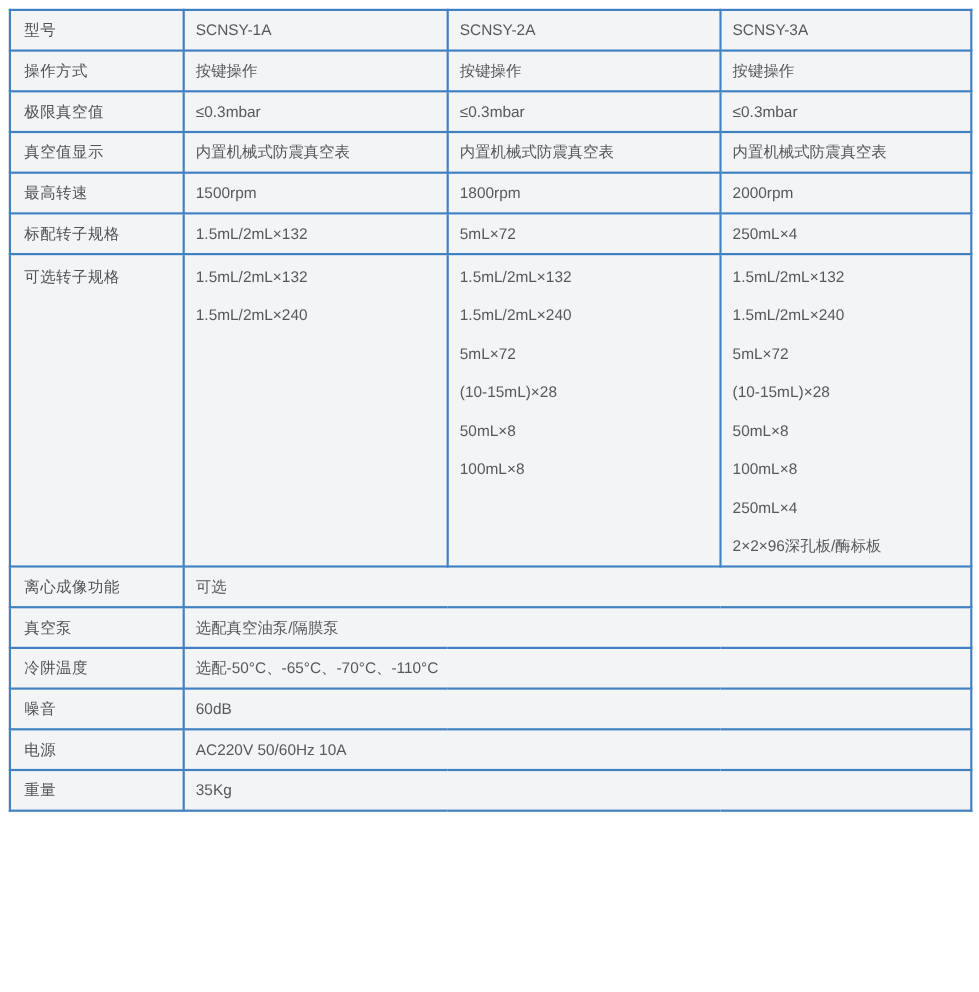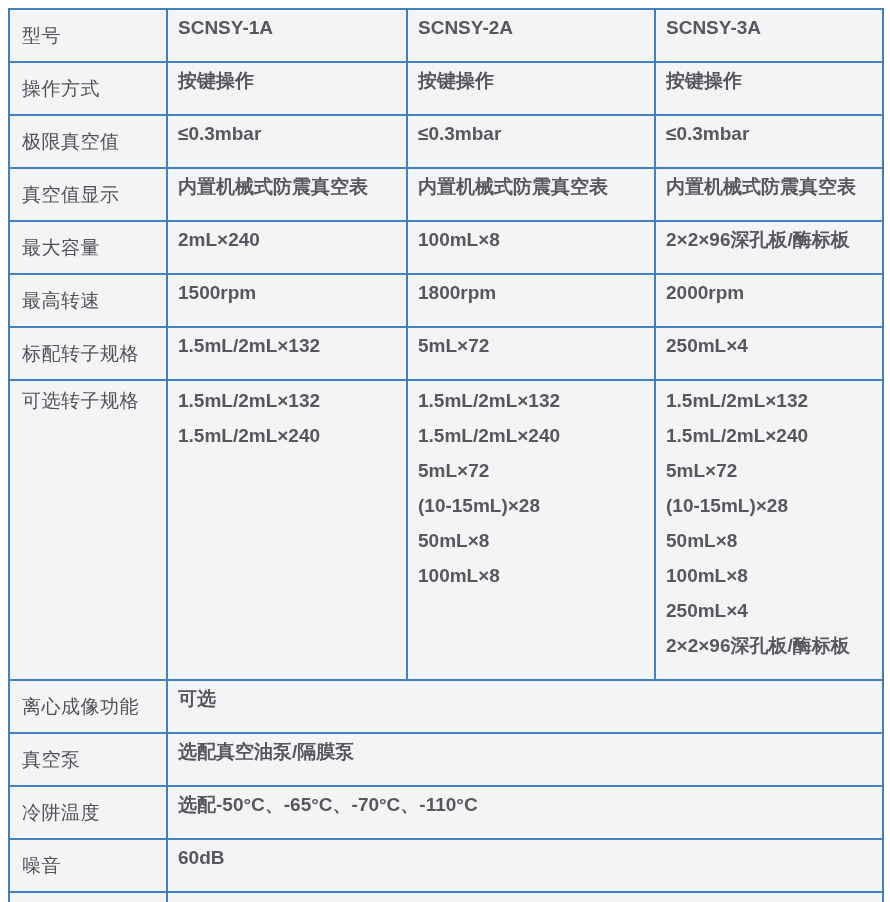--- a/index.html
+++ b/index.html
@@ -17,37 +17,37 @@
   body { width: 890px; height: 902px; overflow: hidden; }
   .table-wrap { padding: 8px; }
   table.spec {
     width: 874px;
     border-collapse: collapse;
     table-layout: fixed;
   }
   table.spec td {
     border: 2px solid var(--border);
     background: var(--cell_bg);
-    font-size: 19px;
+    font-size: 14px;
     line-height: 35px;
     height: 35px;
     vertical-align: middle;
     white-space: pre-line;
     overflow: hidden;
   }
   td.lbl {
     color: var(--label_text);
     font-weight: 500;
     padding: 0 6px 0 12px;
     letter-spacing: 0.5px;
   }
   td.val {
     color: var(--value_text);
-    font-weight: 700;
-    padding: 0 6px 16px 10px;
+    font-weight: 400;
+    padding: 0 6px 0 10px;
   }
   tr.top td { vertical-align: top; padding-top: 2px; }
   col.c-label { width: 158px; }
   col.c-1 { width: 240px; }
   col.c-2 { width: 248px; }
   col.c-3 { width: 228px; }
 </style>
 </head>
 <body>
 
@@ -76,26 +76,20 @@
         <td class="lbl">极限真空值</td>
         <td class="val">≤0.3mbar</td>
         <td class="val">≤0.3mbar</td>
         <td class="val">≤0.3mbar</td>
       </tr>
       <tr>
         <td class="lbl">真空值显示</td>
         <td class="val">内置机械式防震真空表</td>
         <td class="val">内置机械式防震真空表</td>
         <td class="val">内置机械式防震真空表</td>
-      </tr>
-      <tr>
-        <td class="lbl">最大容量</td>
-        <td class="val">2mL×240</td>
-        <td class="val">100mL×8</td>
-        <td class="val">2×2×96深孔板/酶标板</td>
       </tr>
       <tr>
         <td class="lbl">最高转速</td>
         <td class="val">1500rpm</td>
         <td class="val">1800rpm</td>
         <td class="val">2000rpm</td>
       </tr>
       <tr>
         <td class="lbl">标配转子规格</td>
         <td class="val">1.5mL/2mL×132</td>

